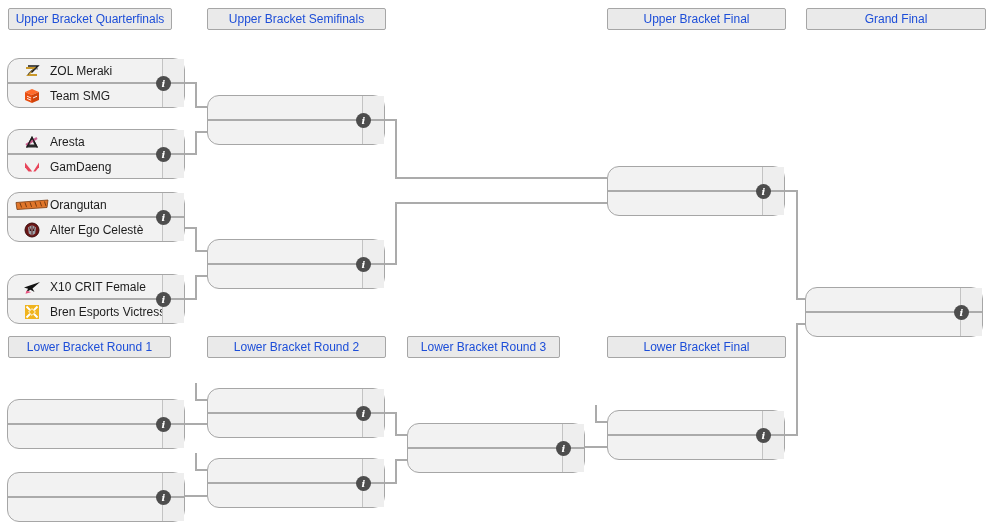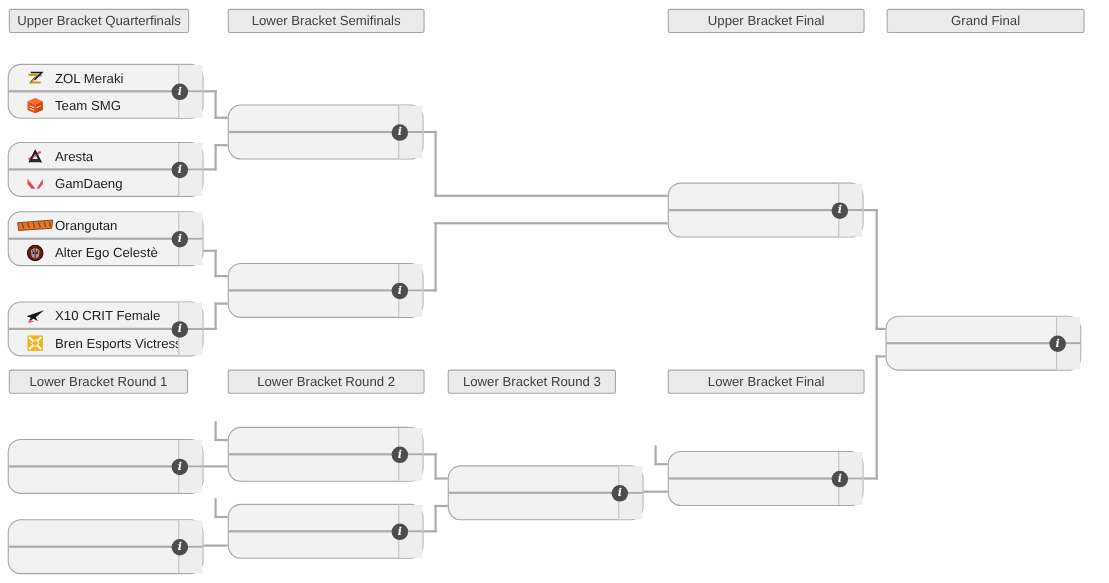--- a/index.html
+++ b/index.html
@@ -2,21 +2,21 @@
 <html><head>
 <meta charset="utf-8">
 <style>
   html,body{margin:0;padding:0;background:#ffffff;}
   #stage{position:relative;width:1008px;height:530px;background:#ffffff;overflow:hidden;
          font-family:"Liberation Sans", sans-serif;}
 
   
   .bheader{position:absolute;height:22px;background:#eaeaea;border:1px solid #a6a6a6;
            border-radius:2px;box-sizing:border-box;display:flex;align-items:center;
-           justify-content:center;font-size:12px;color:#404040;}
+           justify-content:center;font-size:12px;color:#1d4ed8;}
 
   
   .match{position:absolute;width:178px;background:#f2f2f2;border:1px solid #a6a6a6;
          border-radius:12px;box-sizing:border-box;}
   .trow{position:relative;height:23px;display:flex;align-items:center;
         padding:0 25px 0 6px;box-sizing:border-box;}
   .tscore{position:absolute;right:0;top:0;height:100%;width:21px;
           border-left:1px solid #c3c3c3;background:#eeeeee;}
   .tdiv{height:2px;background:#ababab;}
   .tlogo{width:36px;height:18px;display:flex;align-items:center;justify-content:center;
@@ -35,21 +35,21 @@
 </style>
 </head>
 <body>
 
 <div id="stage">
 
   <div class="bheader" style="left:8px;top:8px;width:164px;">
       <span>Upper Bracket Quarterfinals</span>
     </div>
   <div class="bheader" style="left:207px;top:8px;width:179px;">
-      <span>Lower Bracket Semifinals</span>
+      <span>Upper Bracket Semifinals</span>
     </div>
   <div class="bheader" style="left:607px;top:8px;width:179px;">
       <span>Upper Bracket Final</span>
     </div>
   <div class="bheader" style="left:806px;top:8px;width:180px;">
       <span>Grand Final</span>
     </div>
 
   <div class="bheader" style="left:8px;top:336px;width:163px;">
       <span>Lower Bracket Round 1</span>

